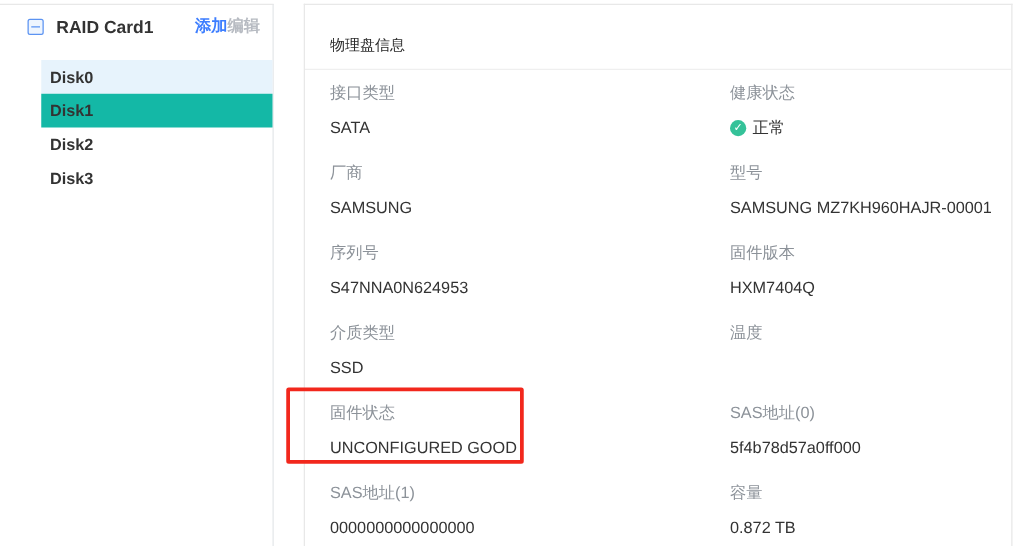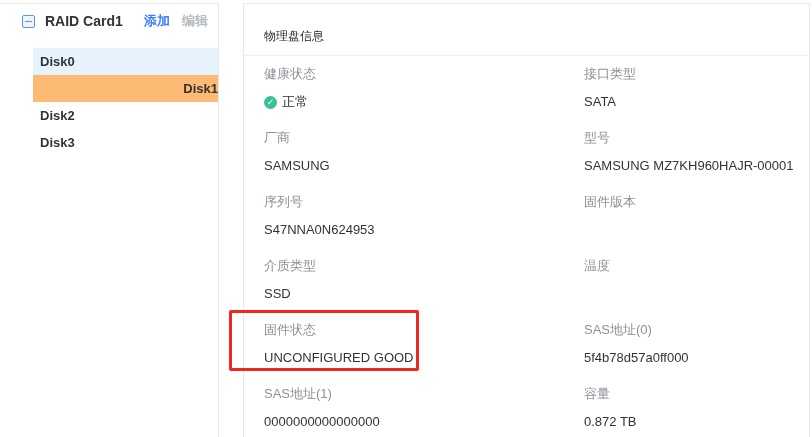--- a/index.html
+++ b/index.html
@@ -49,37 +49,37 @@
     height: 1px;
     background: #5b93f2;
   }
   .tree-label {
     margin-left: 10px;
     font-size: 14px;
     color: #333;
     flex: 1 1 auto;
     white-space: nowrap;
   }
-  .tree-actions { display: flex; gap: 12px; font-size: 13px; margin-left: 20px; }
+  .tree-actions { display: flex; gap: 0; font-size: 13px; margin-left: 20px; }
   .link-add { color: #3d7eff; cursor: pointer; text-decoration: none; }
   .link-edit { color: #b7bbc2; cursor: pointer; text-decoration: none; text-align: center; }
 
   .disk-list { margin-top: 10px; }
   .disk-item {
     height: 27px;
     line-height: 27px;
     margin-left: 33px;
     padding-left: 7px;
     font-size: 13px;
     color: #333;
     cursor: pointer;
     white-space: nowrap;
   }
   .disk-item.selected { background: #e7f3fc; }
-  .disk-item.faint { background: #fdba74; text-align: right; }
+  .disk-item.faint { background: #14b8a6; }
 
   
   .main {
     position: absolute;
     left: 243px; top: 3px;
     width: 567px;
     height: 434px;
     background: #fff;
     border: 1px solid #e8e8e8;
     border-bottom: none;
@@ -158,49 +158,50 @@
       <div class="disk-item">Disk3</div>
     </div>
   </div>
 
   <div class="main">
     <div class="panel-title">物理盘信息</div>
 
     <div class="fields">
 
       <div class="field">
+        <div class="field-label">接口类型</div>
+        <div class="field-value">SATA</div>
+      </div>
+
+      <div class="field">
         <div class="field-label">健康状态</div>
         <div class="field-value">
           <span class="check-icon"></span>
           <span>正常</span>
         </div>
       </div>
 
       <div class="field">
-        <div class="field-label">接口类型</div>
-        <div class="field-value">SATA</div>
-      </div>
-
-      <div class="field">
         <div class="field-label">厂商</div>
         <div class="field-value">SAMSUNG</div>
       </div>
 
       <div class="field">
         <div class="field-label">型号</div>
         <div class="field-value">SAMSUNG MZ7KH960HAJR-00001</div>
       </div>
 
       <div class="field">
         <div class="field-label">序列号</div>
         <div class="field-value">S47NNA0N624953</div>
       </div>
 
       <div class="field">
         <div class="field-label">固件版本</div>
+        <div class="field-value">HXM7404Q</div>
       </div>
 
       <div class="field">
         <div class="field-label">介质类型</div>
         <div class="field-value">SSD</div>
       </div>
 
       <div class="field">
         <div class="field-label">温度</div>
       </div>

